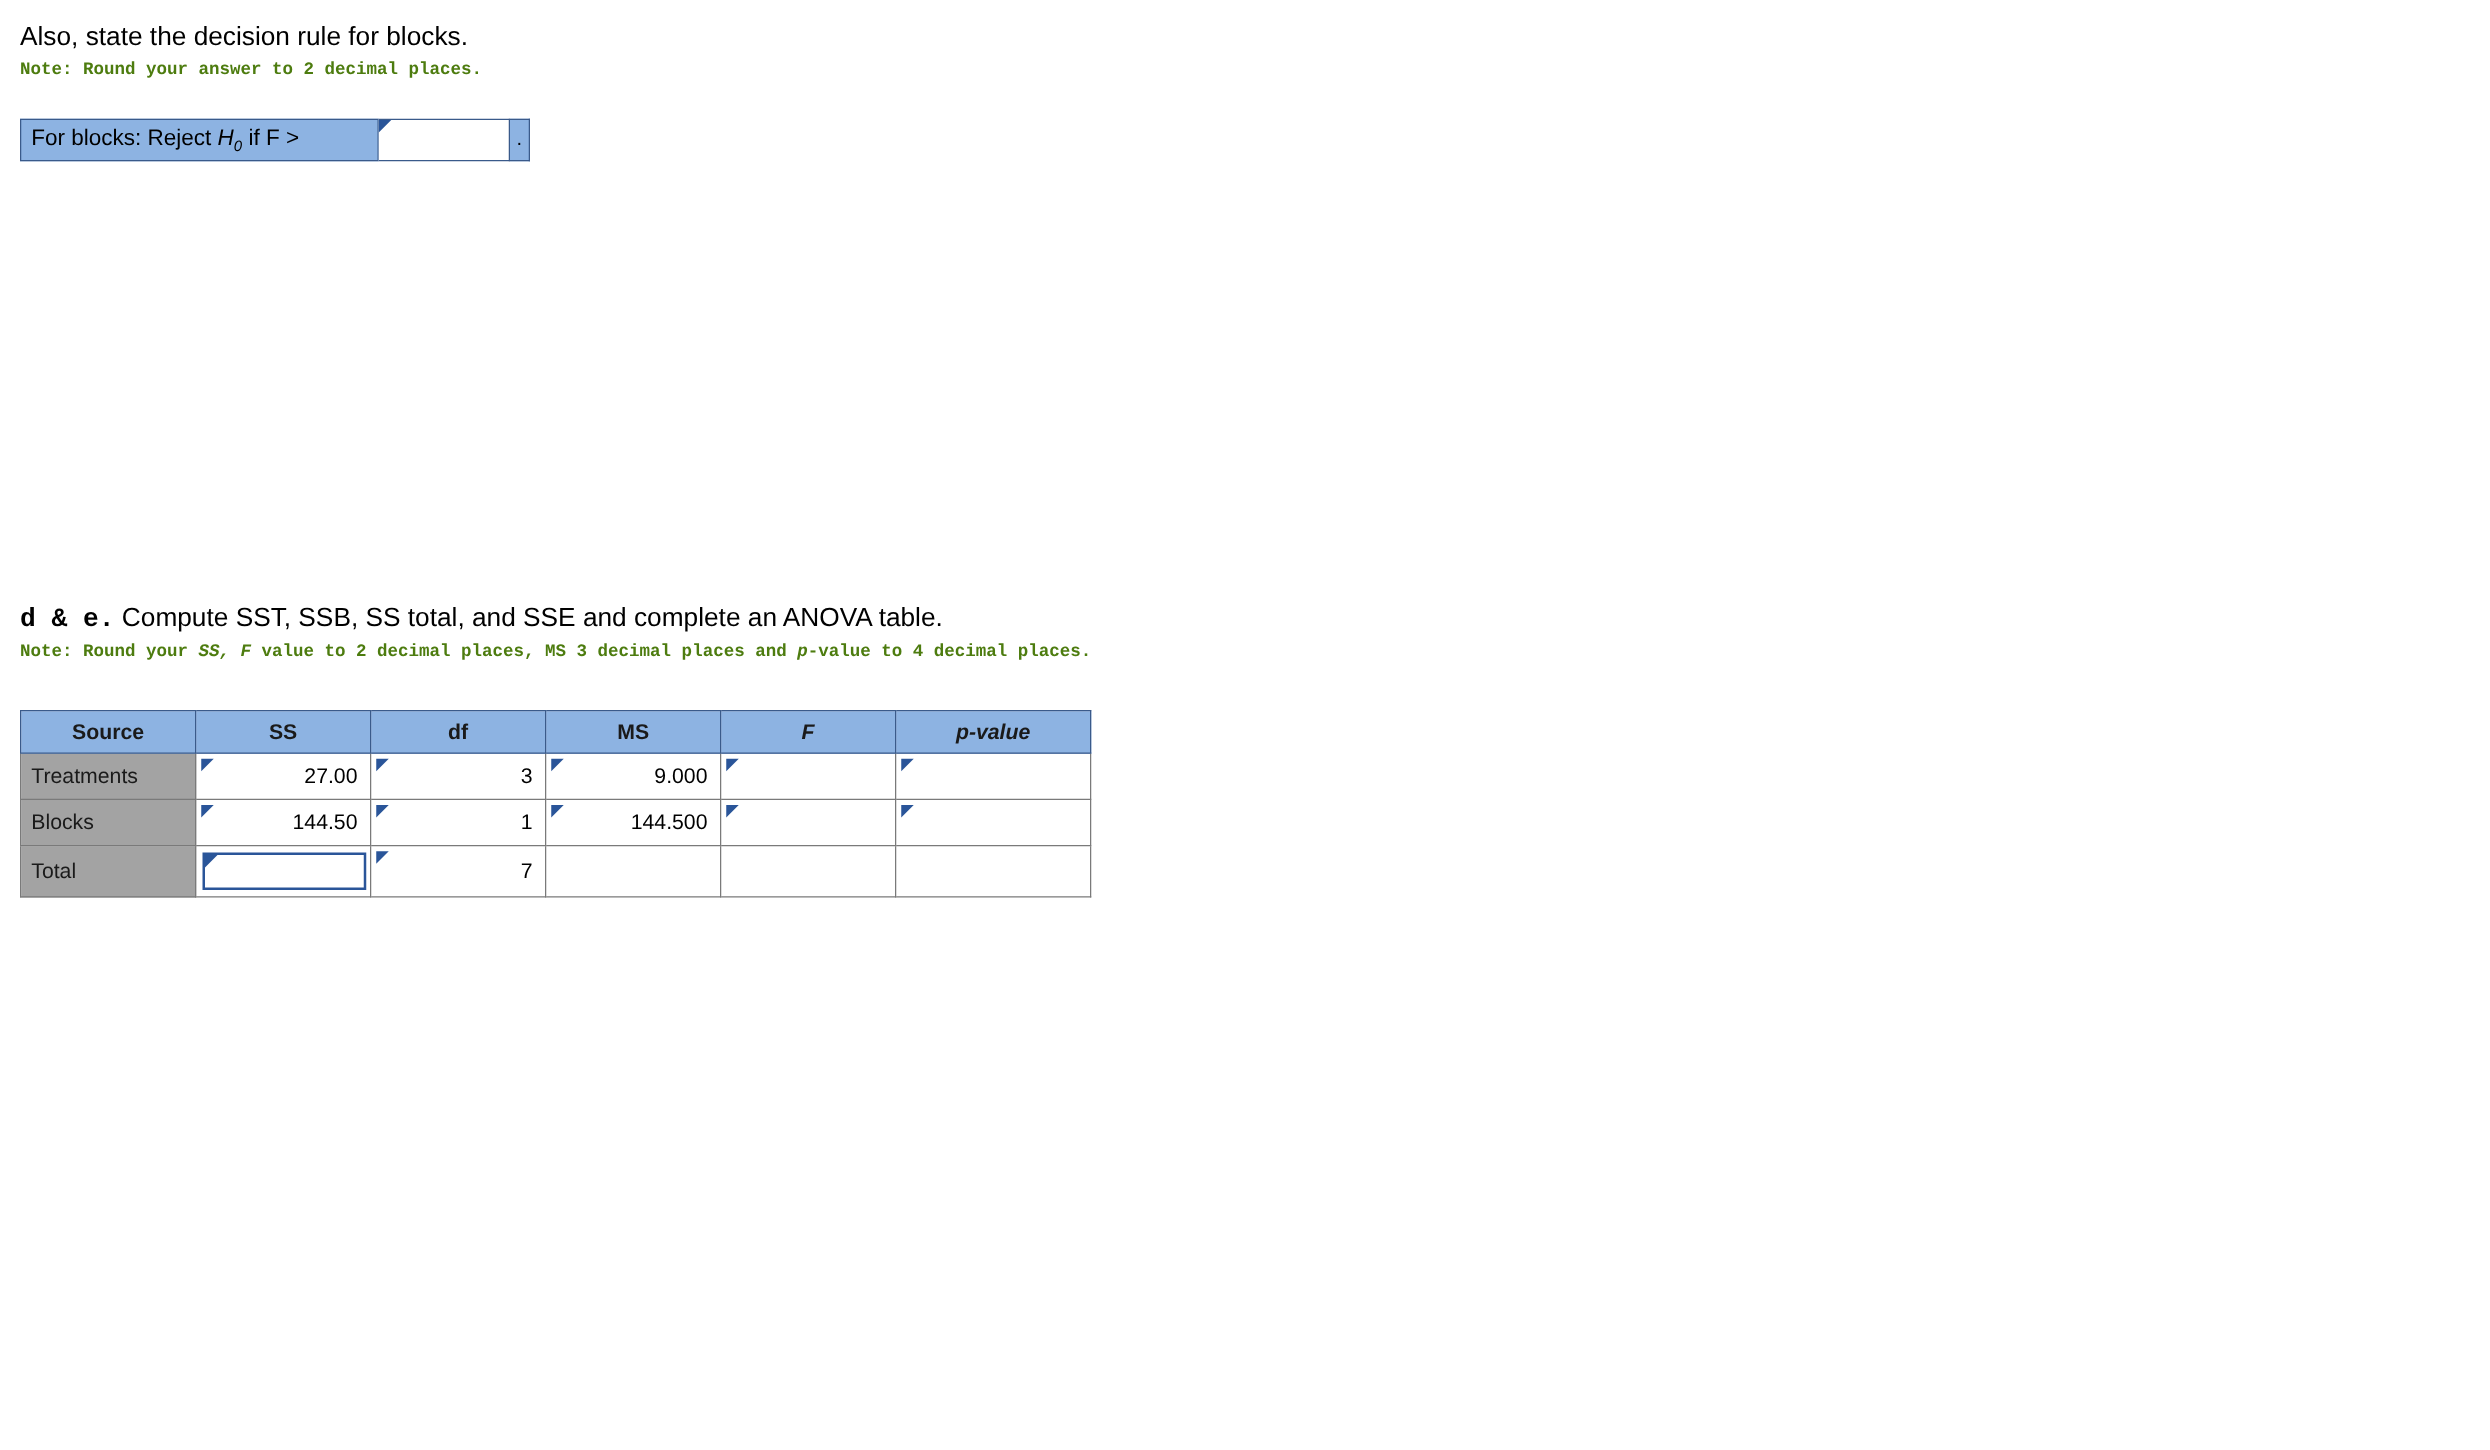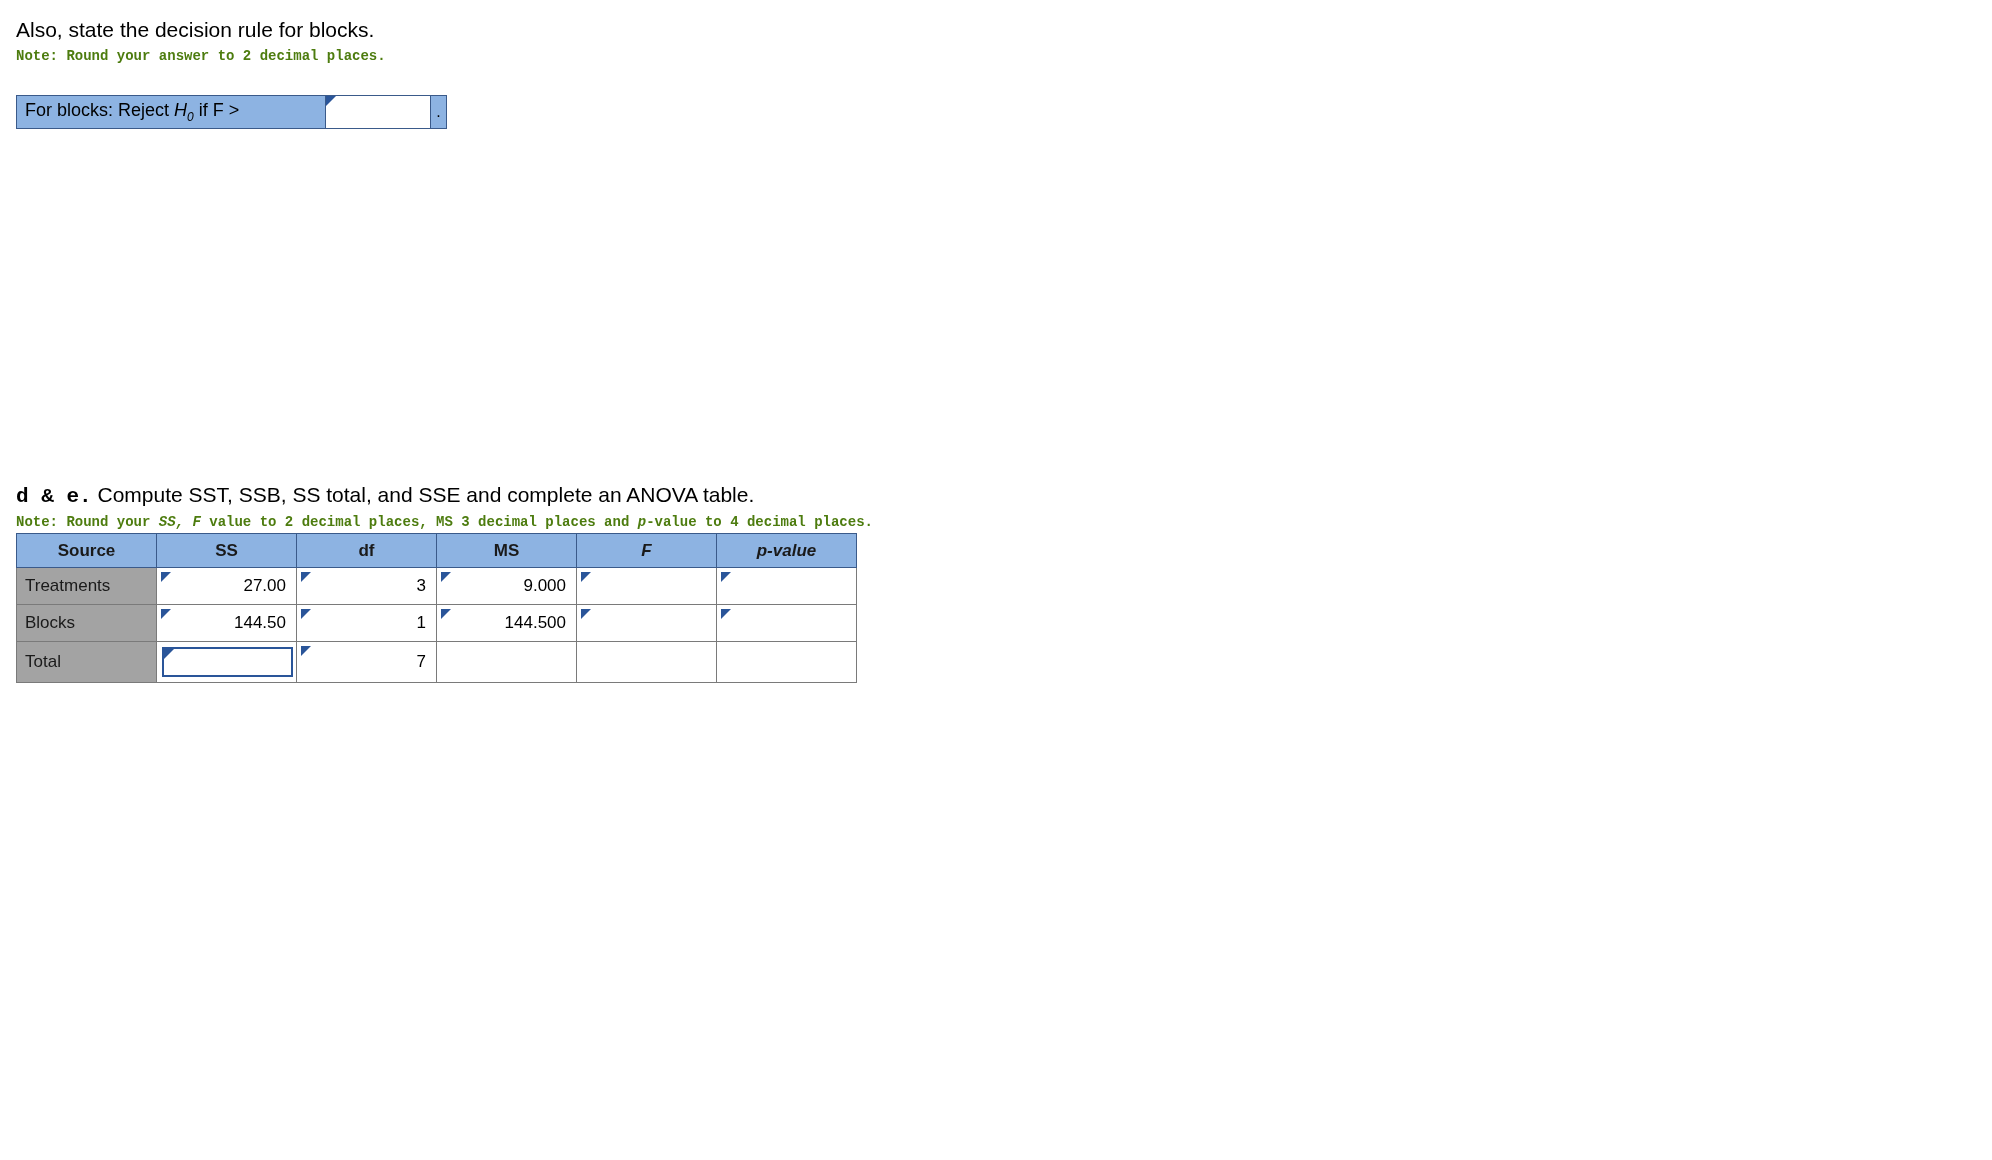--- a/index.html
+++ b/index.html
@@ -30,21 +30,21 @@
       align-items: stretch;
     }
     .label-box {
       background: #8db3e2;
       border: 1px solid #3a5a8a;
       padding: 4px 8px;
       font-size: 18px;
       color: #000;
       display: flex;
       align-items: center;
-      width: 310px;
+      width: 287px;
       height: 34px;
     }
     .label-box .h0 { font-style: italic; }
     .label-box .sub { font-size: 12px; vertical-align: sub; }
     .input-cell {
       position: relative;
       width: 105px;
       height: 34px;
       border: 1px solid #3a5a8a;
       border-left: none;
@@ -86,20 +86,21 @@
     }
     .de-prefix {
       font-weight: bold;
       color: #000;
       font-family: Liberation Mono, monospace;
     }
     .note-italic {
       font-style: italic;
     }
     .anova-table-wrap {
+      margin-top: 35px;
     }
     table.anova {
       border-collapse: collapse;
       font-size: 17px;
     }
     table.anova th {
       background: #8db3e2;
       border: 1px solid #3a5a8a;
       font-weight: bold;
       padding: 6px 8px;
@@ -136,21 +137,21 @@
     }
     .cell-holder.bordered {
       border: 2px solid #2a5599;
       height: 30px;
       margin: 1px;
     }
     .col-ss { width: 140px; }
     .col-df { width: 140px; }
     .col-ms { width: 140px; }
     .col-f  { width: 140px; }
-    .col-p  { width: 140px; }
+    .col-p  { width: 156px; }
   </style>
 </head>
 <body>
 
 <div>
   <div class="instruction-line">Also, state the decision rule for blocks.</div>
   <div class="note-line">Note: Round your answer to 2 decimal places.</div>
 
   <div class="input-row">
     <div class="label-box">

